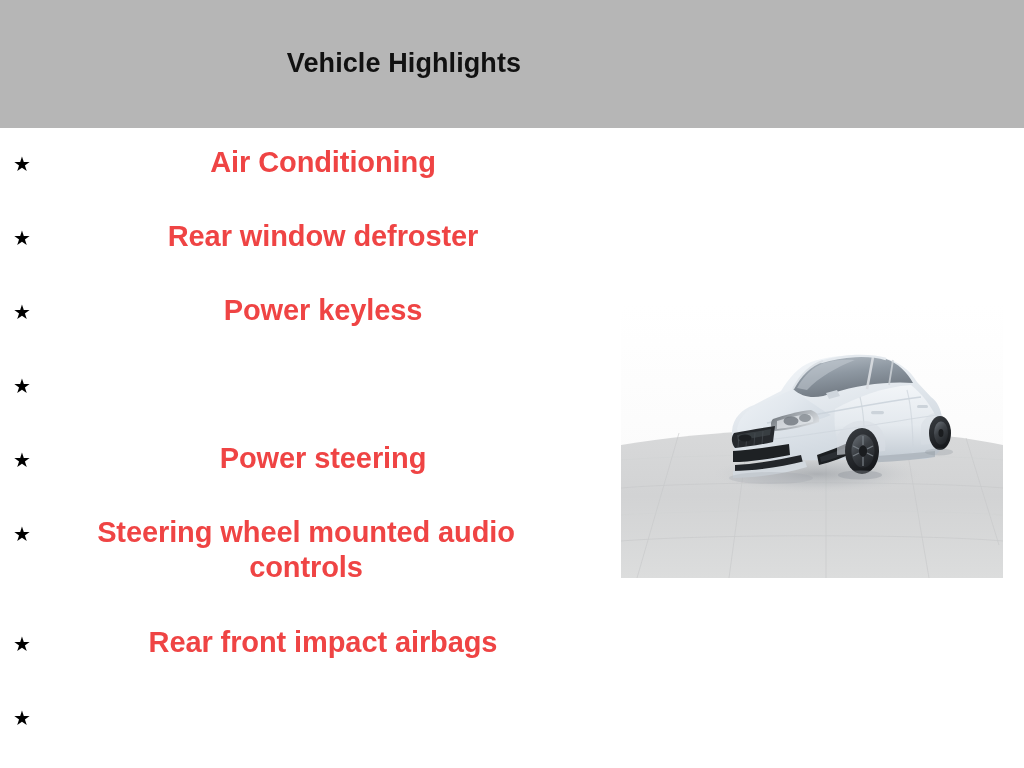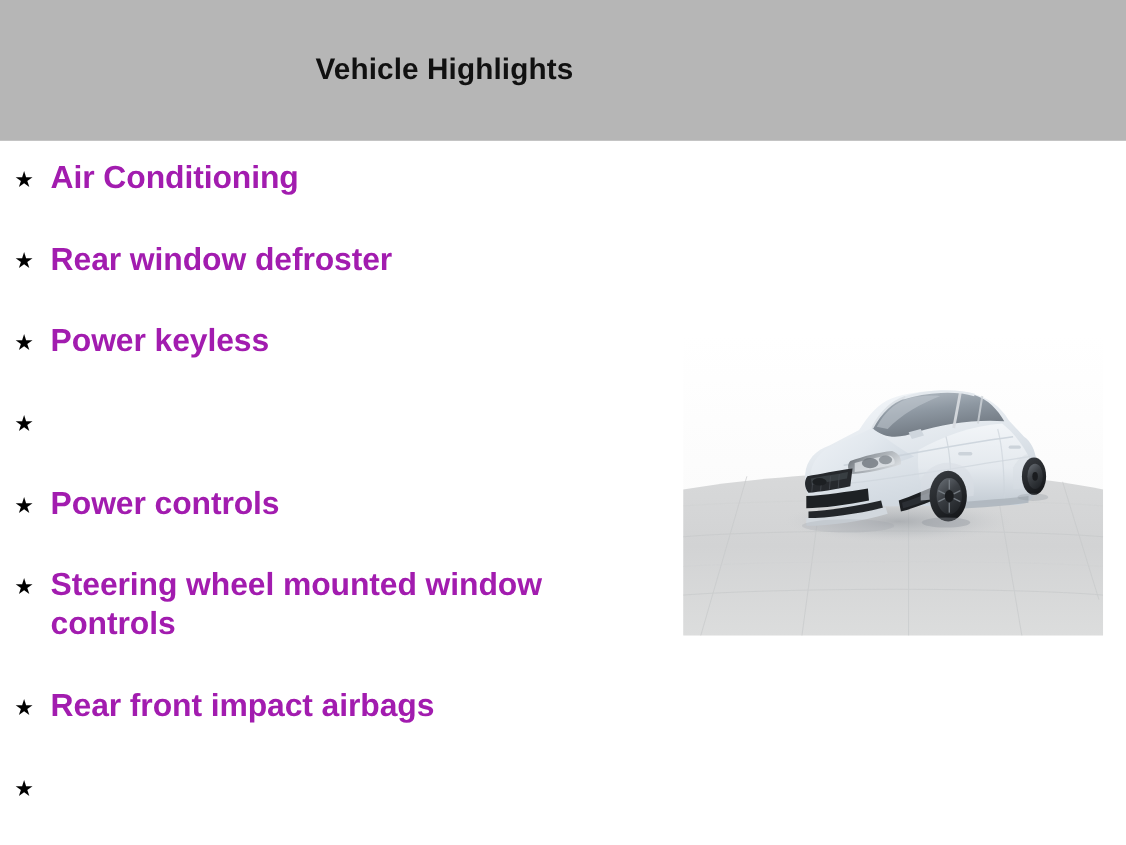--- a/index.html
+++ b/index.html
@@ -66,23 +66,24 @@
     top: 26px;
     font-size: 20px;
     line-height: 1;
     color: #000000;
   }
   .highlight-label {
     display: block;
     padding-top: 17px;
     font-size: 29px;
     font-weight: bold;
-    color: #a21caf;
+    color: #ef4444;
     line-height: 35px;
     letter-spacing: -0.1px;
+    text-align: center;
   }
   .highlight-item.two-line .highlight-label {
     max-width: 520px;
   }
 
   
   #vehicle-photo {
     position: absolute;
     left: 621px;
     top: 305px;
@@ -118,26 +119,26 @@
     <span class="bullet-star">★</span>
     <span class="highlight-label">Power keyless</span>
   </li>
 
   <li class="highlight-item">
     <span class="bullet-star">★</span>
   </li>
 
   <li class="highlight-item">
     <span class="bullet-star">★</span>
-    <span class="highlight-label">Power controls</span>
+    <span class="highlight-label">Power steering</span>
   </li>
 
   <li class="highlight-item two-line">
     <span class="bullet-star">★</span>
-    <span class="highlight-label">Steering wheel mounted window controls</span>
+    <span class="highlight-label">Steering wheel mounted audio controls</span>
   </li>
 
   <li class="highlight-item">
     <span class="bullet-star">★</span>
     <span class="highlight-label">Rear front impact airbags</span>
   </li>
 
   <li class="highlight-item">
     <span class="bullet-star">★</span>
   </li>

